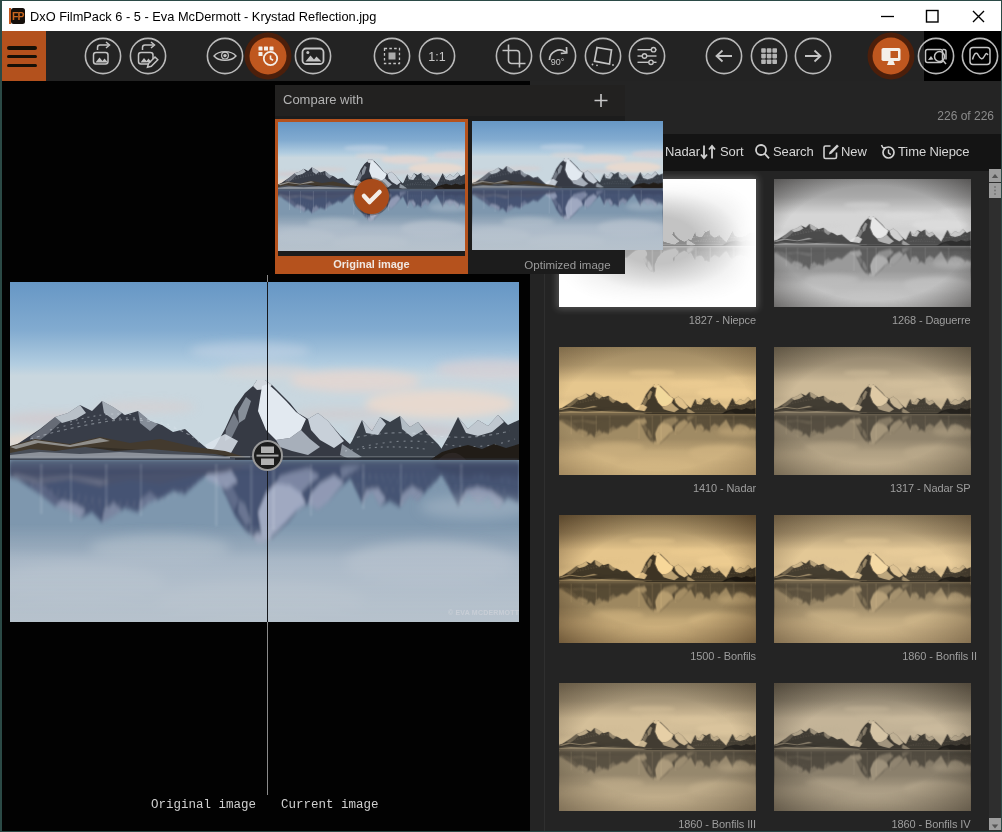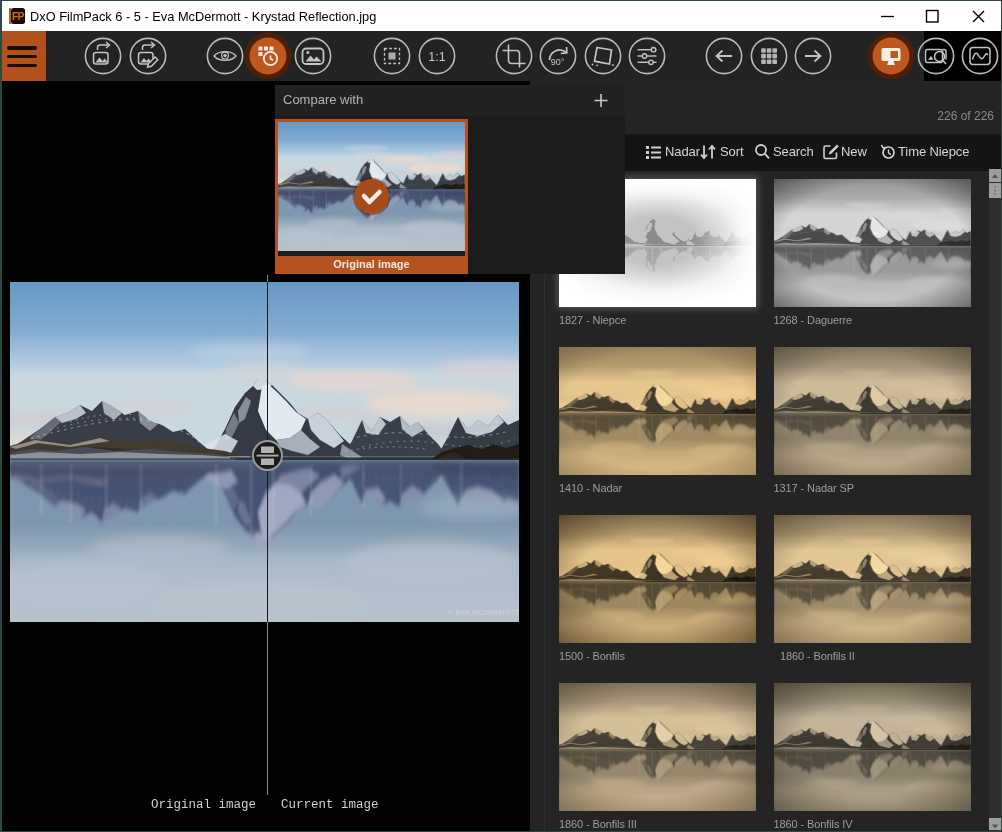--- a/index.html
+++ b/index.html
@@ -40,21 +40,21 @@
   
   #rpanel { position:absolute; left:530px; top:81px; width:472px; height:751px; background:#242424; }
   #rp-count { position:absolute; right:8px; top:28px; color:#8b8b8b; font-size:12px; }
   #filterbar { position:absolute; left:0; top:53px; width:472px; height:37px; background:#141414; color:#d6d6d6; font-size:13px; }
   .fitem { position:absolute; top:10px; letter-spacing:-0.1px; }
   .ficon { position:absolute; top:8px; }
   #grid { position:absolute; left:0; top:90px; width:472px; height:661px; }
   .cell { position:absolute; width:197px; height:128px; overflow:hidden; }
   .cellimg { position:absolute; left:0; top:0; width:197px; height:128px; }
   .vig { position:absolute; left:0; top:0; width:100%; height:100%; }
-  .cap { position:absolute; width:197px; text-align:left; color:#9e9e9e; font-size:11px; letter-spacing:-0.1px; }
+  .cap { position:absolute; width:197px; text-align:right; color:#9e9e9e; font-size:11px; letter-spacing:-0.1px; }
   
   .niepce { filter:grayscale(1) brightness(2.35) contrast(0.5); }
   .vniepce { background:radial-gradient(ellipse 60% 56% at 50% 48%, rgba(255,255,255,0.07) 33%, rgba(255,255,255,0.8) 72%, #ffffff 100%);
              box-shadow: inset 0 0 20px 12px #ffffff; }
   .daguerre { filter:grayscale(1) brightness(1.08) contrast(0.84); }
   .vdaguerre { background:radial-gradient(ellipse 78% 75% at 50% 50%, rgba(20,17,15,0) 60%, rgba(20,17,15,0.6) 100%); }
   .nadar { filter:grayscale(1) brightness(0.82) sepia(1) saturate(1.3) brightness(0.96) contrast(0.97); }
   .vnadar { background:radial-gradient(ellipse 78% 75% at 50% 50%, rgba(50,32,14,0) 62%, rgba(50,32,14,0.35) 100%); }
   .nadarsp { filter:grayscale(1) brightness(0.8) sepia(0.85) saturate(1.0) brightness(0.96) contrast(0.92); }
   .vnadarsp { background:radial-gradient(ellipse 75% 72% at 50% 50%, rgba(40,33,22,0) 58%, rgba(40,33,22,0.5) 100%); }
@@ -541,18 +541,24 @@
           <use href="#scenenw"></use>
         </svg>
       <div style="position:absolute;left:0;top:129px;width:187px;height:5px;background:#1c1c1c"></div>
       <div class="ccap" style="top:136px;color:#f0e8e2;font-weight:bold;font-size:11px;">Original image</div>
       <div id="badge">
         <svg width="35" height="35" viewBox="0 0 35 35">
             <path d="M10 17 l5.5 6 10-10" stroke="#f3ede7" stroke-width="4.5" fill="none" stroke-linecap="round" stroke-linejoin="round"></path>
           </svg>
       </div>
     </div>
+    <div class="cthumb" id="cthumb2">
+      <svg class="cimg" style="left:0;top:2px;width:191px;height:129px" viewBox="0 0 509 340" preserveAspectRatio="none">
+          <use href="#scenenw"></use>
+        </svg>
+      <div class="ccap" style="top:140px;color:#9b9b9b;">Optimized image</div>
+    </div>
   </div>
   <div class="edge" style="left:0;top:0;width:1002px;height:1px"></div>
   <div class="edge" style="left:0;top:0;width:1.5px;height:832px"></div>
   <div class="edge" style="left:1000.5px;top:0;width:1.5px;height:832px"></div>
   <div class="edge" style="left:0;top:831px;width:1002px;height:1px"></div>
 </div>
 
 </body></html>

